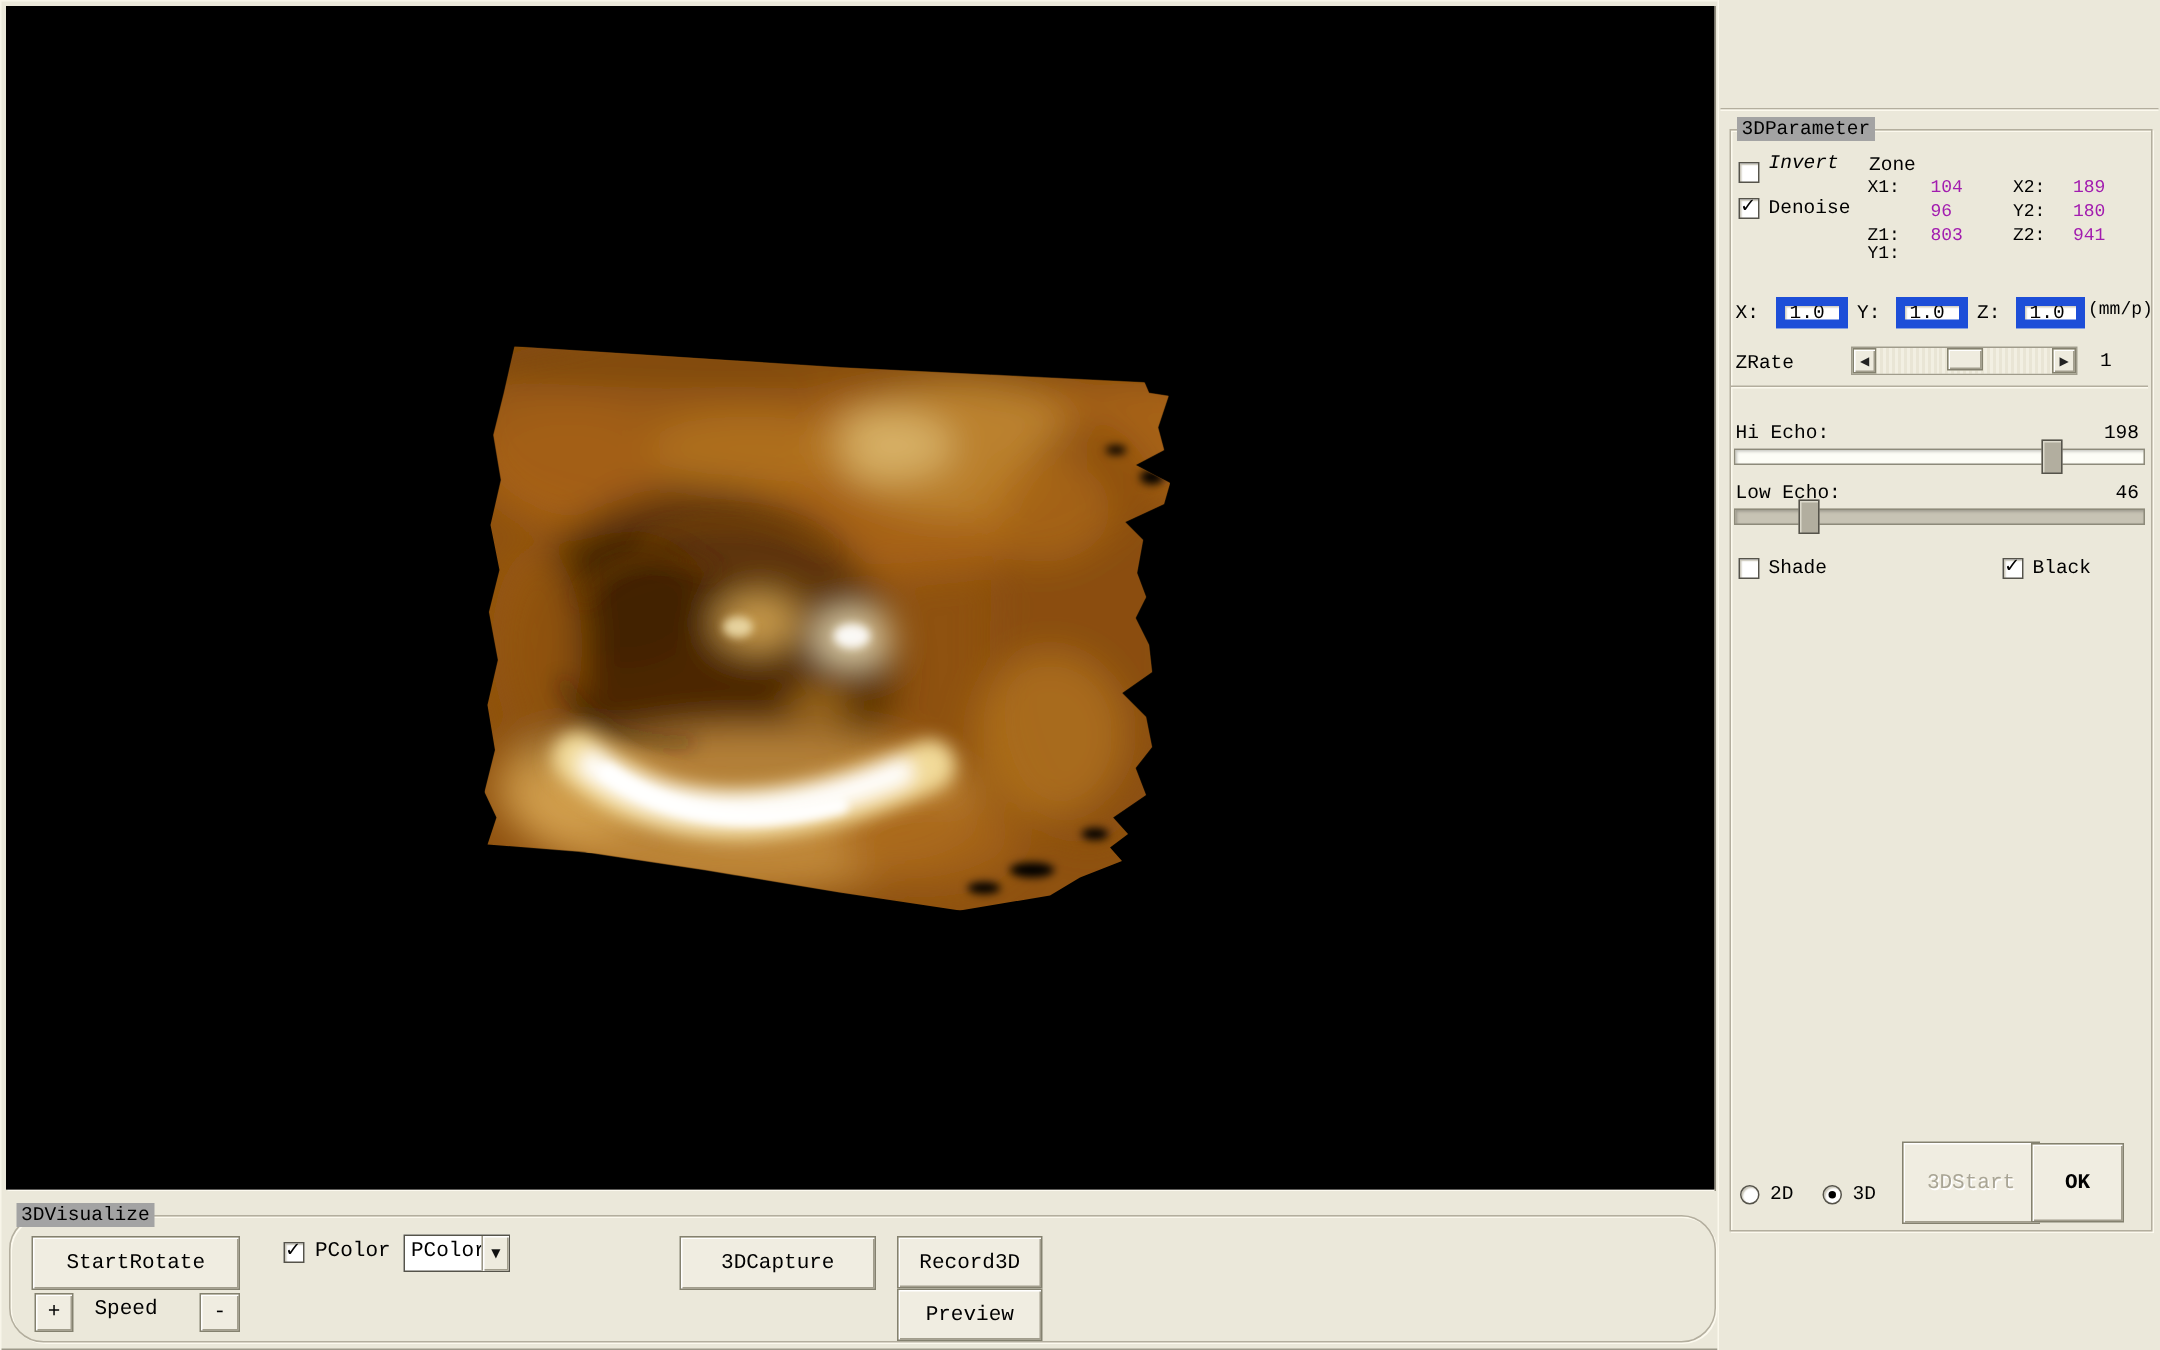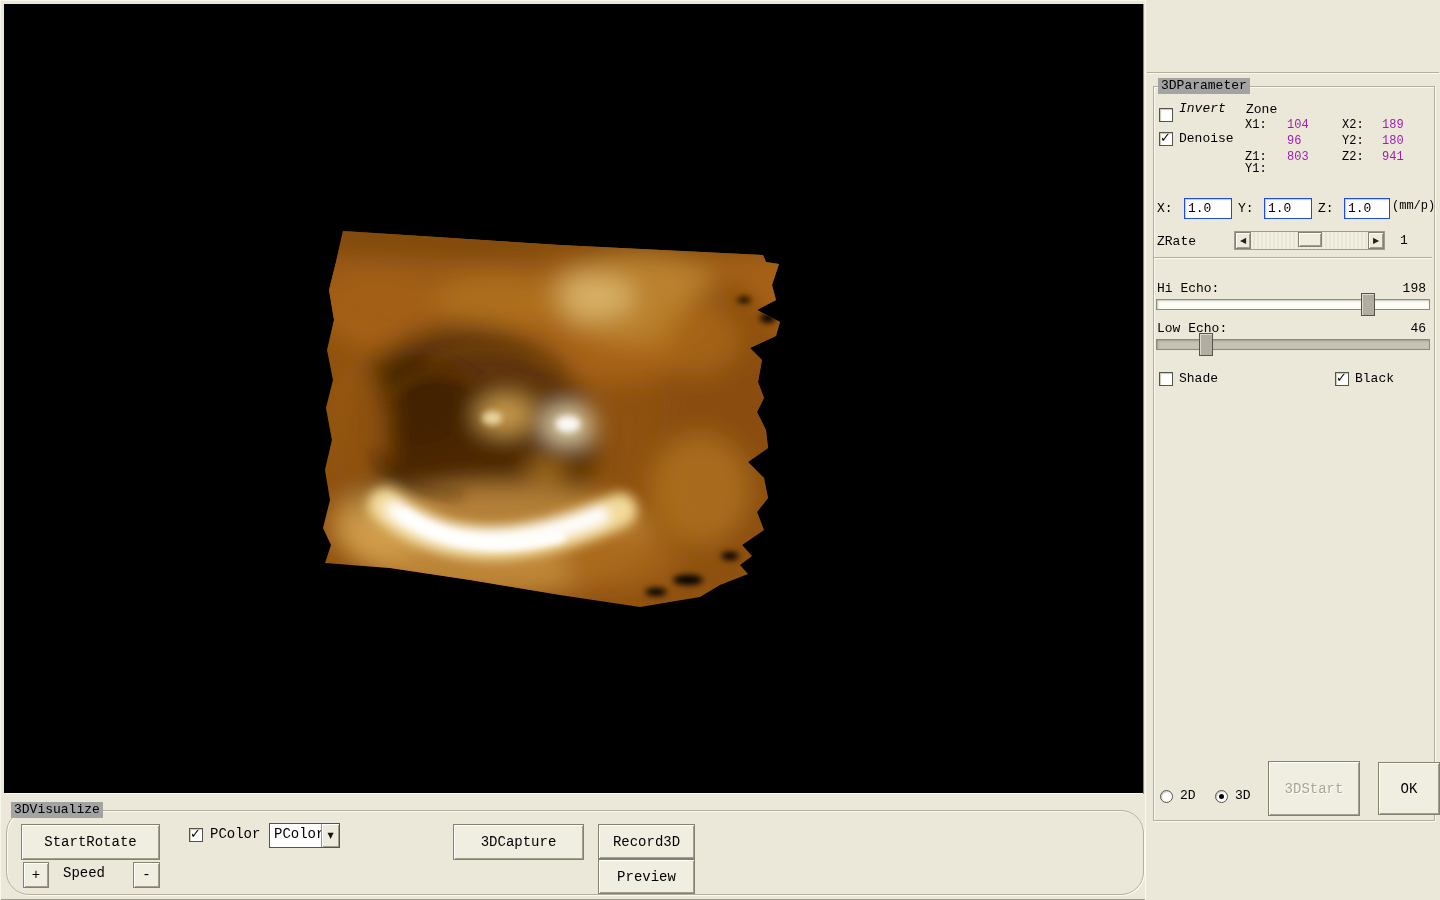--- a/index.html
+++ b/index.html
@@ -47,21 +47,21 @@
   .lbl{position:absolute;white-space:nowrap;line-height:15px;}
   .blue{color:#a21caf;}
   .btn{
     position:absolute;display:flex;align-items:center;justify-content:center;
     background:#f0ede1;border:1px solid #84816f;
     box-shadow: inset 1px 1px 0 #ffffff, inset -1px -1px 0 #a29e8d;
     font-family:inherit;font-size:14px;color:#000;cursor:default;white-space:nowrap;
   }
   .btn.disabled{color:#a9a595;text-shadow:1px 1px 0 #fff;}
   .field{
-    position:absolute;background:#fff;border:1px solid #1d4ed8;
+    position:absolute;background:#fff;border:6px solid #1d4ed8;
     box-shadow: inset 1px 1px 1px #cfccbe;
     font-family:inherit;font-size:13px;padding:1px 3px;box-sizing:border-box;
   }
   
   .track{
     position:absolute;height:9px;background:#fdfdf6;border:1px solid #8d8a7a;
     box-shadow:inset 1px 1px 2px rgba(0,0,0,.22);
   }
   .track.gray{background:#c7c3b4;}
   .thumb{
@@ -230,21 +230,21 @@
       <span class="checkbox" style="left:5px;top:285px;"></span>
       <span class="lbl" style="left:25px;top:284px;">Shade</span>
       <span class="checkbox checked" style="left:181px;top:285px;"></span>
       <span class="lbl" style="left:201px;top:284px;">Black</span>
 
       <span class="radio" style="left:6px;top:703px;"></span>
       <span class="lbl" style="left:26px;top:701px;">2D</span>
       <span class="radio checked" style="left:61px;top:703px;"></span>
       <span class="lbl" style="left:81px;top:701px;">3D</span>
       <div class="btn disabled" style="left:114px;top:674px;width:90px;height:53px;">3DStart</div>
-      <div class="btn" style="left:224px;top:675px;width:60px;height:51px;">OK</div>
+      <div class="btn" style="left:200px;top:675px;width:60px;height:51px;font-weight:bold;">OK</div>
     </div>
   </div>
 
   <div class="abs groupbox" style="left:6px;top:810px;width:1136px;height:83px;border-radius:23px;">
     <div class="legend">3DVisualize</div>
 
     <div class="btn" style="left:14px;top:13px;width:137px;height:34px;">StartRotate</div>
 
     <div class="btn" style="left:16px;top:51px;width:24px;height:24px;">+</div>
     <span class="lbl" style="left:56px;top:55px;font-size:14px;">Speed</span>

